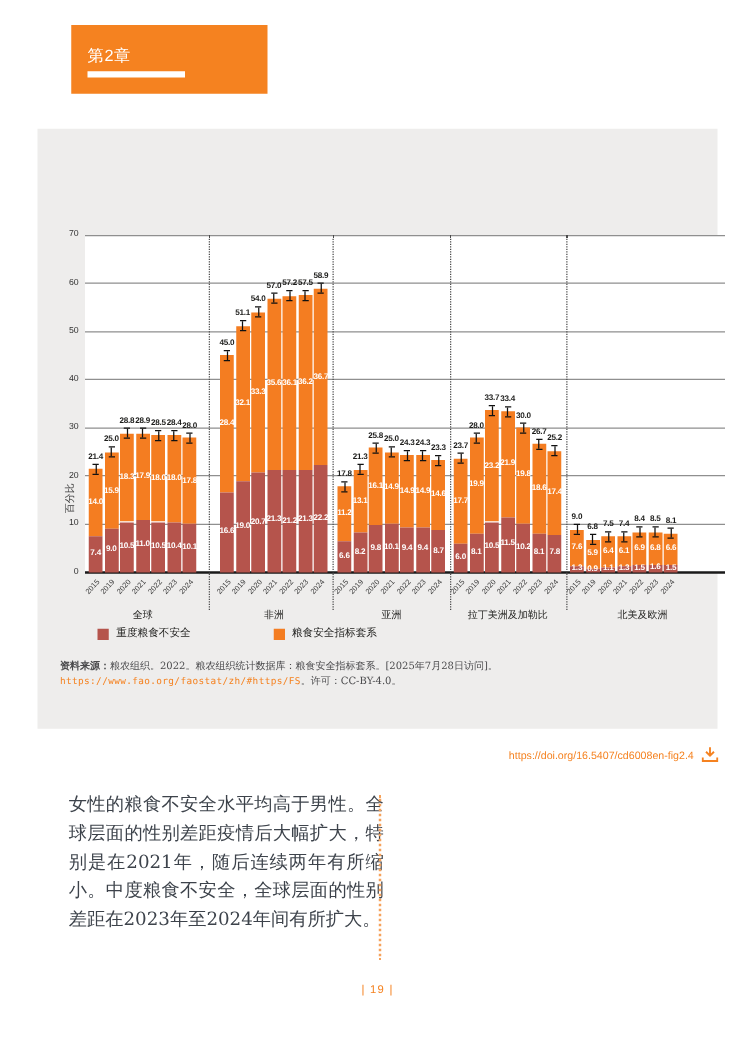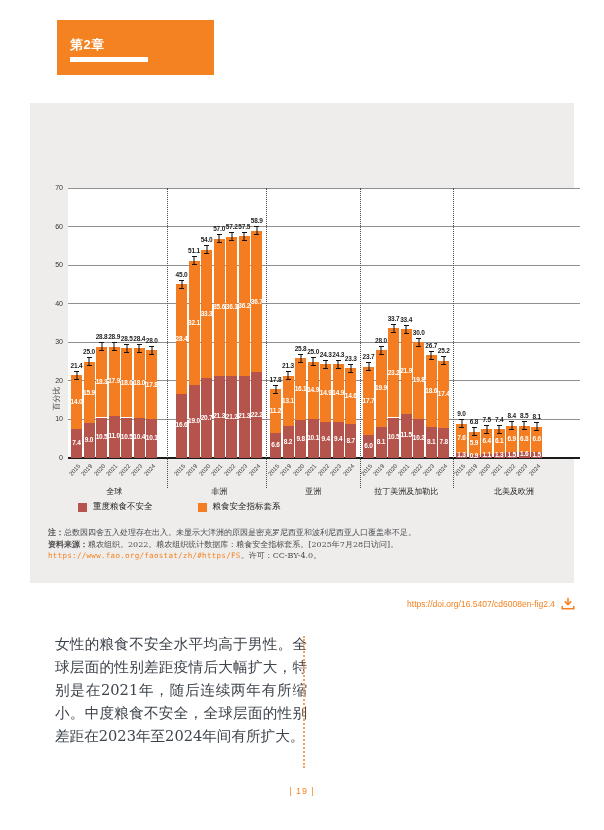--- a/index.html
+++ b/index.html
@@ -6,21 +6,21 @@
   html,body { width:604px; height:830px; }
   body {
     position:relative;
     width:604px; height:830px;
     background:#ffffff;
     font-family:"Liberation Sans", sans-serif;
     overflow:hidden;
   }
   
   .chapter-box { position:absolute; left:57px; top:20px; width:157px; height:55px; background:#f58220; }
-  .chapter-text { position:absolute; left:13px; top:16px; color:#fff; font-size:13px; font-weight:bold; letter-spacing:0.5px; }
+  .chapter-text { position:absolute; left:13px; top:16px; color:#fff; font-size:13px; font-weight:normal; letter-spacing:0.5px; }
   .chapter-underline { position:absolute; left:13px; top:37px; width:78px; height:4.5px; background:#fff; }
 
   
   .figure-panel { position:absolute; left:30px; top:103px; width:544px; height:480px; background:#eeedec; }
   .figure-title-row { background:#e5e4e4; padding:18px 26px 14px 26px; font-size:15px; line-height:1.5; }
   .fig-badge { background:#f58220; color:#fff; font-weight:bold; padding:1px 7px 2px 7px; margin-right:7px; }
   .fig-title-text { color:#55565a; font-weight:bold; }
 
   
   .chart { position:absolute; left:0; top:80px; width:544px; height:320px; }
@@ -34,21 +34,21 @@
   .seg.mod { background:var(--mod,#f47d21); }
   .seg.sev { background:var(--sev,#b5544c); }
   .blabel { position:absolute; font-size:6.5px; font-weight:bold; text-align:center; white-space:nowrap; letter-spacing:-0.2px; }
   .inlab { color:#ffffff; }
   .totlab { color:#1d1d1b; }
   .ebar { position:absolute; width:5px; height:9px; border-top:1.2px solid #111; border-bottom:1.2px solid #111; }
   .ebar:after { content:""; position:absolute; left:50%; top:0; bottom:0; width:1px; background:#111; transform:translateX(-50%); }
   .yearlab { position:absolute; font-size:6px; color:#3a3a3a; text-align:right; transform:rotate(-48deg); transform-origin:right top; white-space:nowrap; }
   .regionlab { position:absolute; font-size:8px; color:#1d1d1b; text-align:center; }
   
-  .legend { position:absolute; left:48px; top:398px; display:flex; gap:45px; align-items:flex-start; }
+  .legend { position:absolute; left:48px; top:398px; display:flex; gap:66px; align-items:flex-start; }
   .legend-item { display:flex; align-items:center; gap:6px; }
   .sw { width:9px; height:9px; display:inline-block; }
   .legend-label { font-size:8.5px; color:#1d1d1b; }
   
   .notes { position:absolute; left:18px; top:424px; width:508px; font-family:"DejaVu Serif", serif; font-size:8px; line-height:11.5px; color:#4b4b4d; }
   .notes b { font-weight:bold; }
   .src-link { color:#f58220; font-family:"DejaVu Sans Mono", monospace; font-size:7.5px; letter-spacing:0.3px; text-decoration:none; }
   
   .doi-row { position:absolute; top:597px; right:29px; display:flex; align-items:center; gap:6px; }
   .doi-link { color:#f58220; font-size:8.5px; text-decoration:none; }
@@ -350,21 +350,20 @@
       <span class="sw" id="sw-sev" style="background: rgb(181, 84, 76);"></span>
       <span class="legend-label">重度粮食不安全</span>
     </div>
     <div class="legend-item">
       <span class="sw" id="sw-mod" style="background: rgb(244, 125, 33);"></span>
       <span class="legend-label">粮食安全指标套系</span>
     </div>
   </div>
 
   <div class="notes">
-    <p><b>注：</b><span>总数因四舍五入处理存在出入。未显示大洋洲的原因是密克罗尼西亚和波利尼西亚人口覆盖率不足。</span></p>
     <p><b>资料来源：</b><span>粮农组织。2022。粮农组织统计数据库：粮食安全指标套系。[2025年7月28日访问]。</span><a class="src-link" href="#">https://www.fao.org/faostat/zh/#https/FS</a><span>。许可：CC-BY-4.0。</span></p>
   </div>
 </div>
 
 <div class="doi-row">
   <a class="doi-link" href="#">https://doi.org/16.5407/cd6008en-fig2.4</a>
   <span class="dl-icon">
     <svg width="14" height="13" viewBox="0 0 14 13">
       <path d="M7 0.8 V7.2 M3.8 4.4 L7 7.6 L10.2 4.4" fill="none" stroke="#f58220" stroke-width="1.5"></path>
       <path d="M1.2 9 V11.8 H12.8 V9" fill="none" stroke="#f58220" stroke-width="1.5"></path>

